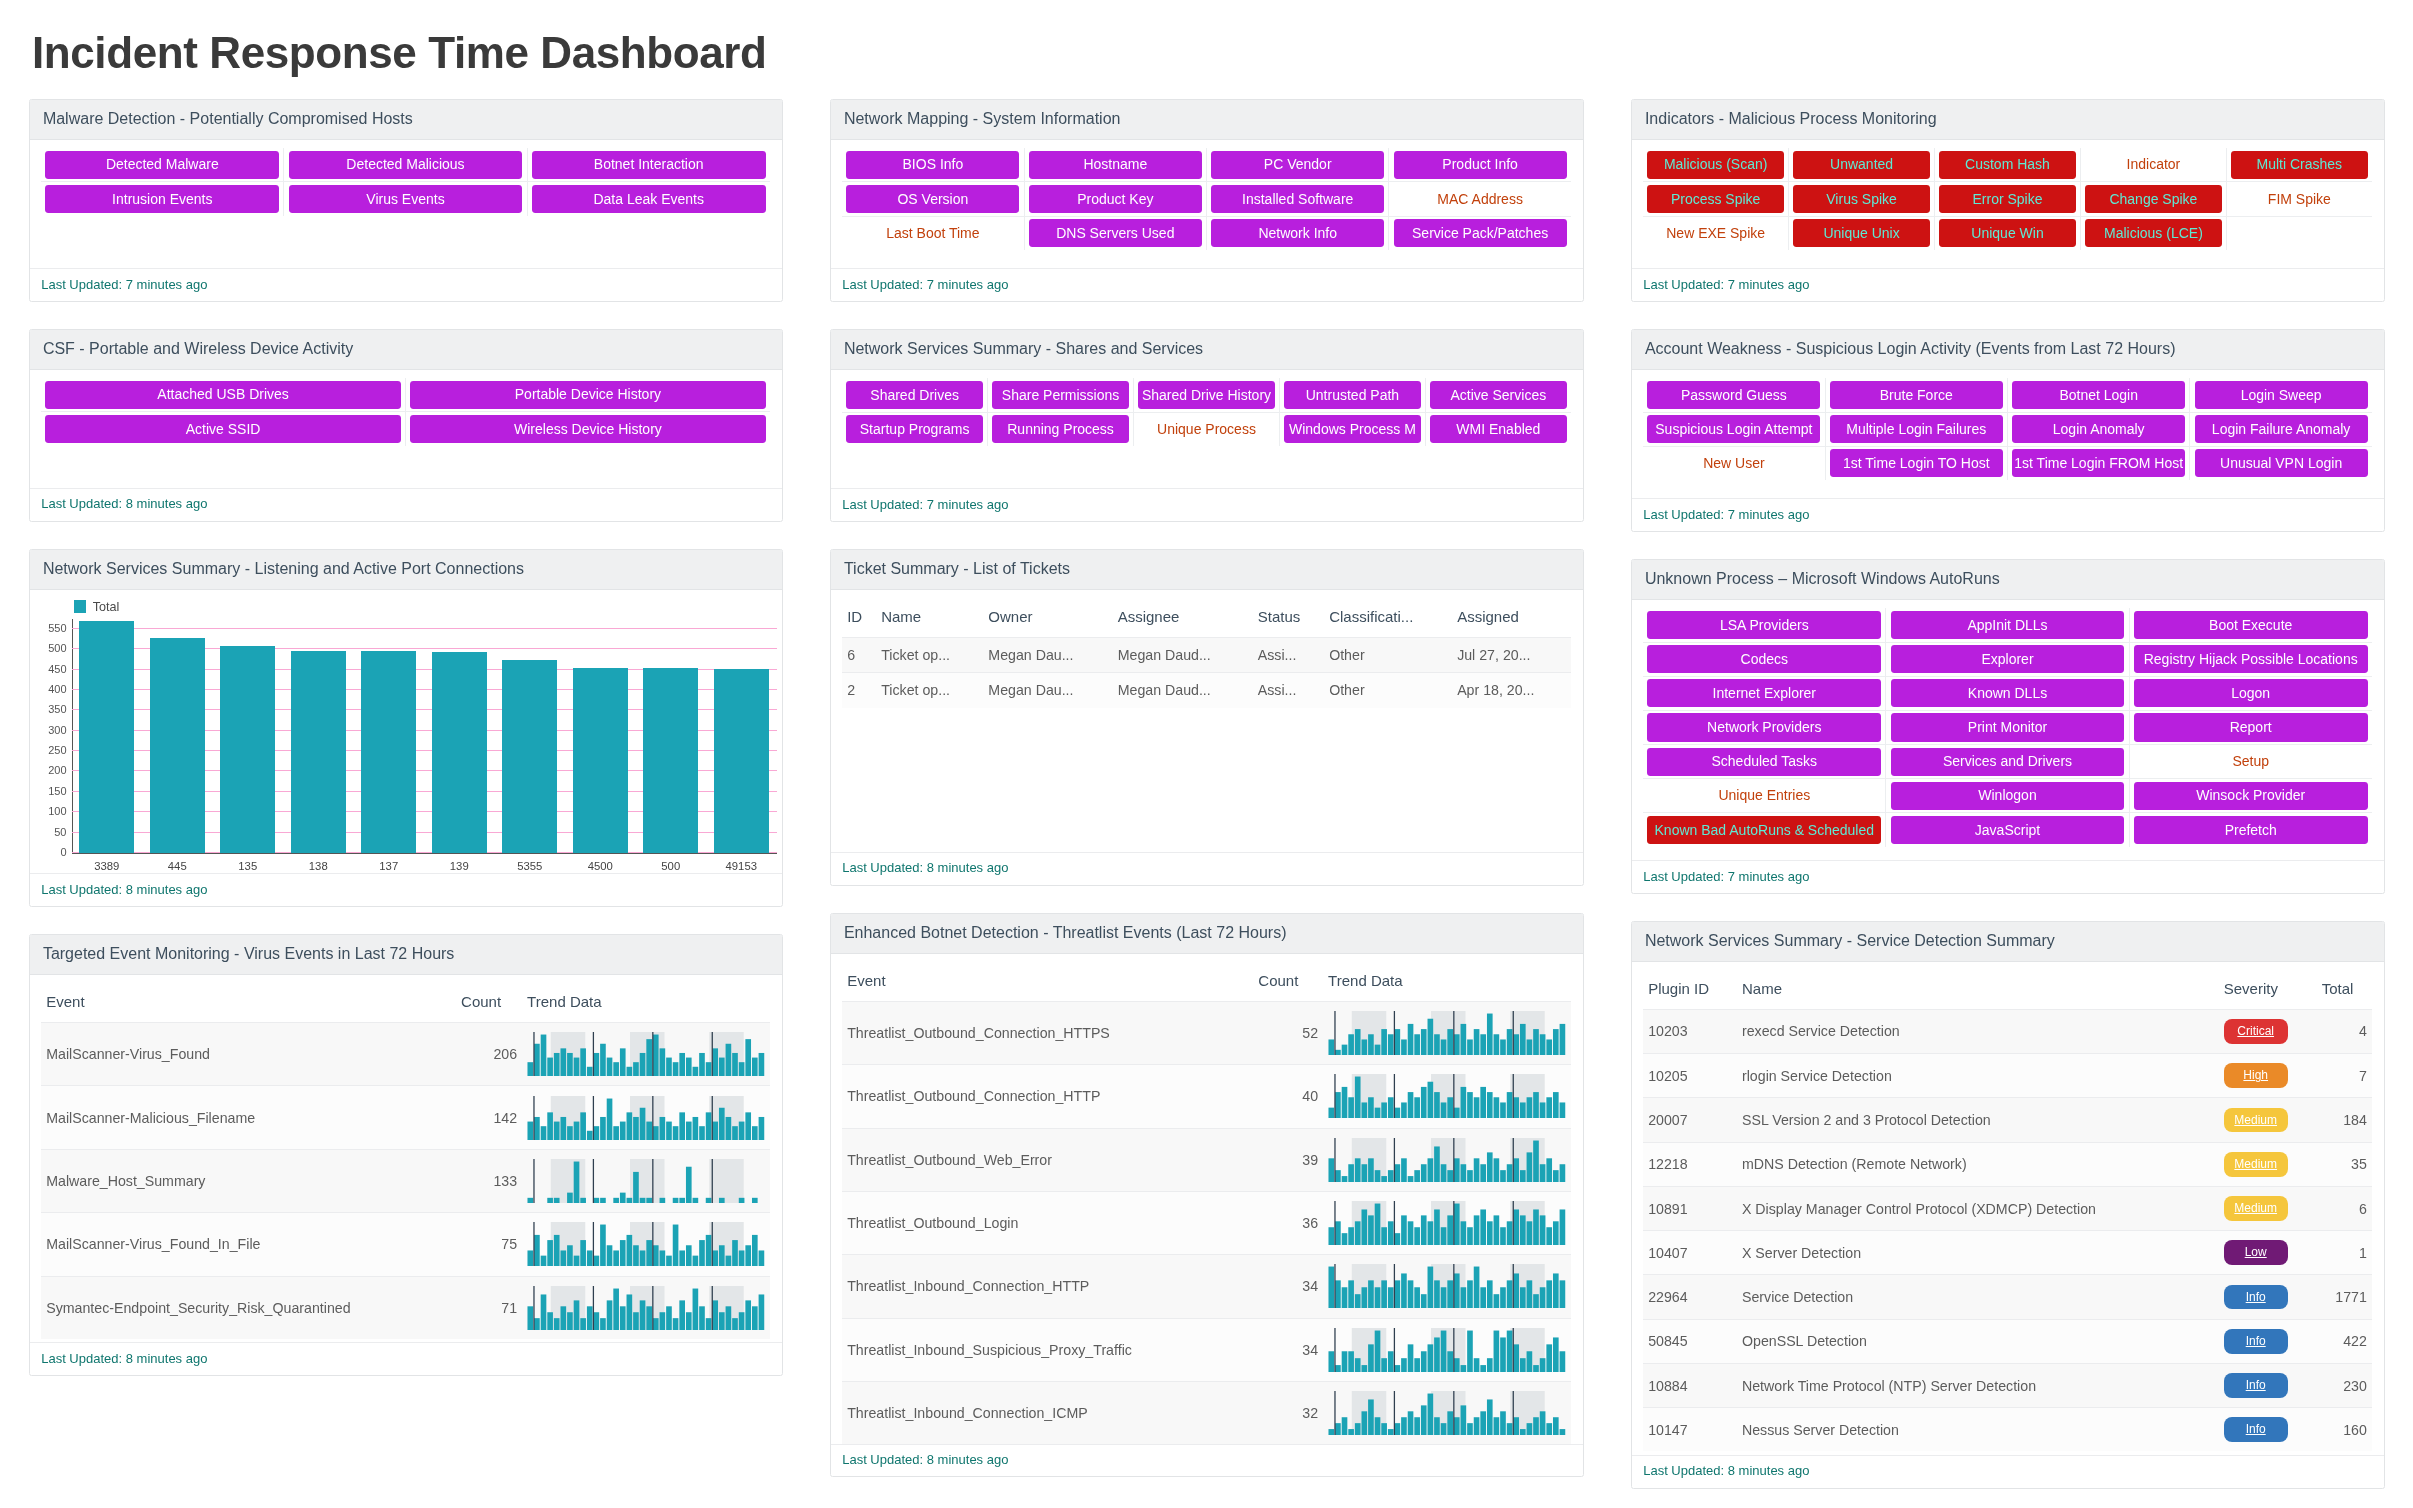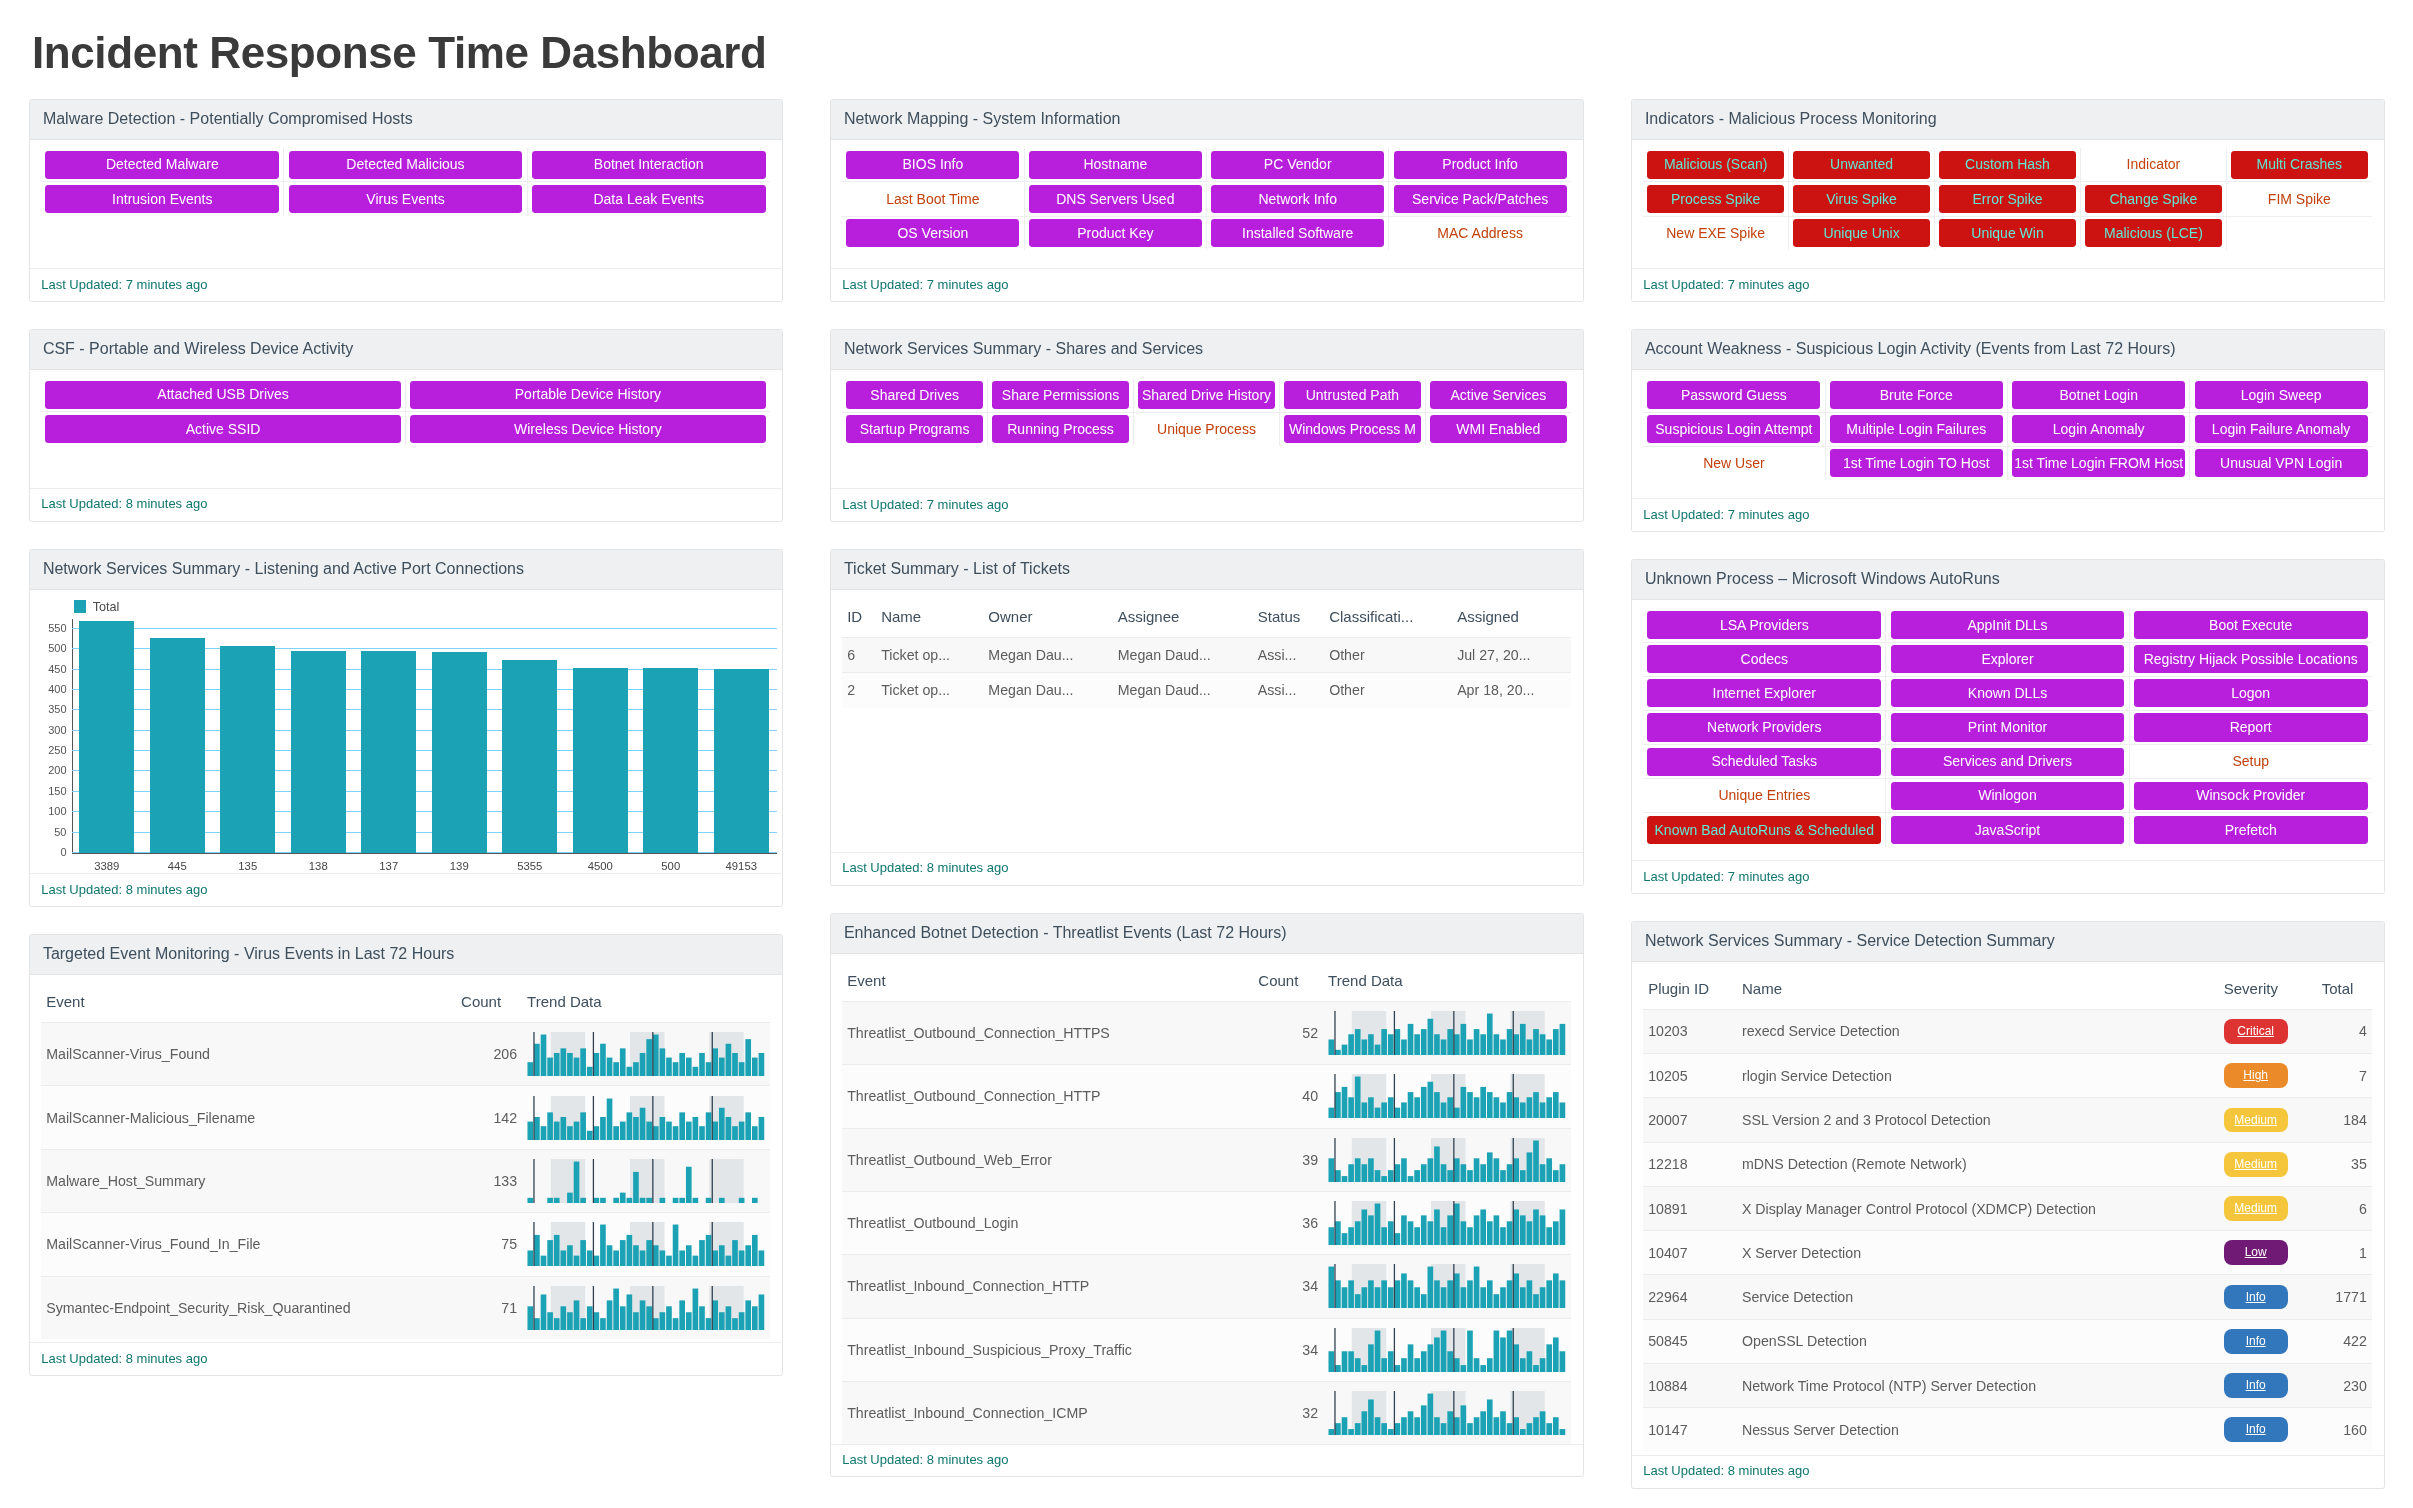--- a/index.html
+++ b/index.html
@@ -108,21 +108,21 @@
   .bg-medium   { background: #f5c63c; }
   .bg-low      { background: #701a75; }
   .bg-info     { background: #3276bb; }
 
   
   .chart-wrap { padding: 6.7px 5px 1.7px 5px; }
   .legend { display: flex; align-items: center; gap: 6.7px; padding: 3.4px 0 5px 39px; }
   .legend-swatch { width: 12.6px; height: 12.6px; background: #1ba3b5; display: inline-block; }
   .legend-label { font-size: 12.6px; color: #4a4a4a; }
   .plot { position: relative; height: 235px; margin-left: 37px; border-bottom: 1.7px solid #555; }
-  .gridline { position: absolute; left: 0; right: 0; height: 0.8px; background: #7dd3fc; }
+  .gridline { position: absolute; left: 0; right: 0; height: 0.8px; background: #f9a8d4; }
   .ytick { position: absolute; right: 100%; transform: translateY(-50%); padding-right: 5px;
            font-size: 11px; color: #555; white-space: nowrap; }
   .bars { position: absolute; inset: 0; display: flex; align-items: flex-end; gap: 0; }
   .barcell { flex: 1 1 0; display: flex; justify-content: center; align-items: flex-end; height: 100%; }
   .bar { width: 78%; background: #1ba3b5; }
   .xaxis { display: flex; margin-left: 37px; padding-top: 5.9px; }
   .xtick { flex: 1 1 0; text-align: center; font-size: 11.3px; color: #444; }
   .chart-axisline { position: absolute; left: 0; top: 0; bottom: 0; width: 1.7px; background: #555; }
 
   
@@ -584,44 +584,44 @@
               </div>
               <div class="btn-cell">
                 <div class="chip purple">PC Vendor</div>
               </div>
               <div class="btn-cell">
                 <div class="chip purple">Product Info</div>
               </div>
             </div>
             <div class="btn-row">
               <div class="btn-cell">
+                <div class="chip purple">OS Version</div>
+              </div>
+              <div class="btn-cell">
+                <div class="chip purple">Product Key</div>
+              </div>
+              <div class="btn-cell">
+                <div class="chip purple">Installed Software</div>
+              </div>
+              <div class="btn-cell">
+                <div class="chip plain">MAC Address</div>
+              </div>
+            </div>
+            <div class="btn-row">
+              <div class="btn-cell">
                 <div class="chip plain">Last Boot Time</div>
               </div>
               <div class="btn-cell">
                 <div class="chip purple">DNS Servers Used</div>
               </div>
               <div class="btn-cell">
                 <div class="chip purple">Network Info</div>
               </div>
               <div class="btn-cell">
                 <div class="chip purple">Service Pack/Patches</div>
-              </div>
-            </div>
-            <div class="btn-row">
-              <div class="btn-cell">
-                <div class="chip purple">OS Version</div>
-              </div>
-              <div class="btn-cell">
-                <div class="chip purple">Product Key</div>
-              </div>
-              <div class="btn-cell">
-                <div class="chip purple">Installed Software</div>
-              </div>
-              <div class="btn-cell">
-                <div class="chip plain">MAC Address</div>
               </div>
             </div>
           </div>
       </div>
       <div style="height:15px"></div>
       <div class="panel-foot">Last Updated: 7 minutes ago</div>
     </div>
 
     <div class="panel">
       <div class="panel-head">Network Services Summary - Shares and Services</div>

